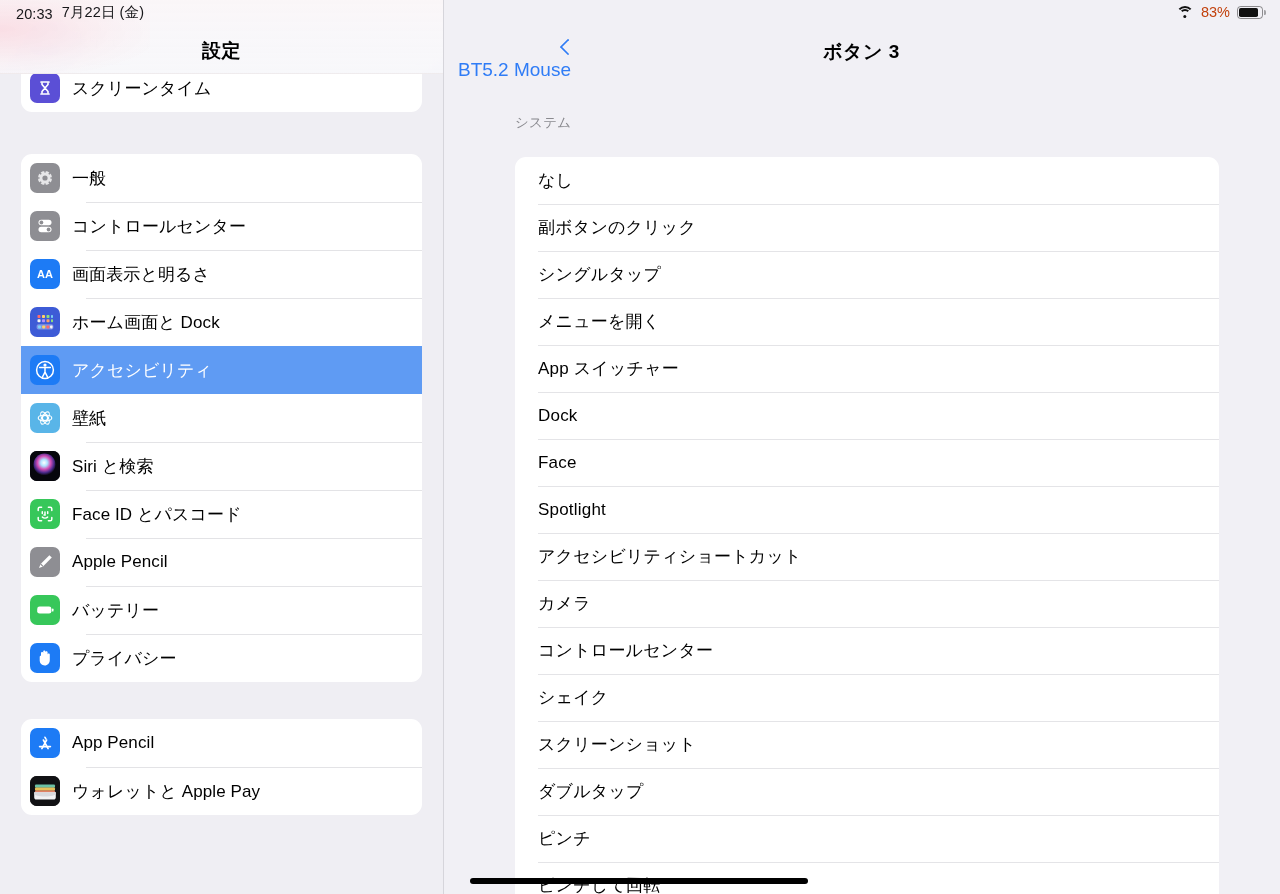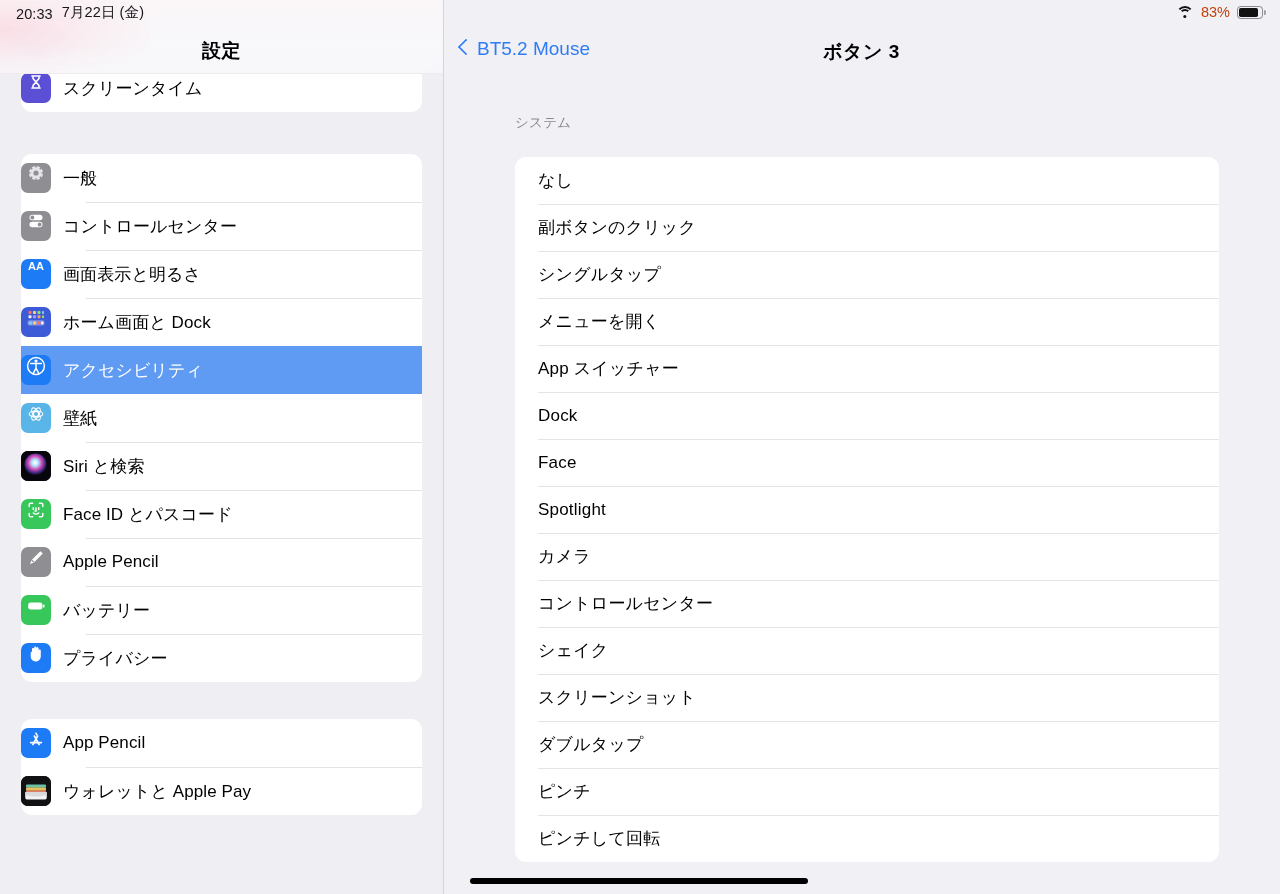--- a/index.html
+++ b/index.html
@@ -64,55 +64,55 @@
   .battery .shell { position: absolute; inset: 0; border: 1.4px solid rgba(0,0,0,0.42); border-radius: 3.6px; }
   .battery .fill { position: absolute; left: 2px; top: 2px; bottom: 2px; width: 18.5px; background: #111; border-radius: 1.8px; }
   .battery .cap { position: absolute; right: -3.2px; top: 4px; width: 2px; height: 5px; background: rgba(0,0,0,0.32); border-radius: 0 1.5px 1.5px 0; }
 
   
   .card {
     background: #ffffff; border-radius: 11px; margin: 0 21px;
     overflow: hidden;
   }
   .s-row {
-    display: flex; align-items: center; height: 48px; padding-left: 0;
+    display: flex; align-items: center; height: 48px; padding-left: 9px;
     position: relative; cursor: default;
   }
   .s-row + .s-row::before {
     content: ""; position: absolute; left: 65px; right: 0; top: 0; height: 1px;
     background: #e3e3e6;
   }
   .s-row.sel { background: #5f9bf3; }
   .s-row.sel::before { background: transparent; }
   .s-row.sel + .s-row::before { background: transparent; }
   .s-label { font-size: 17px; color: #000; letter-spacing: 0.1px; }
   .s-row.sel .s-label { color: #fff; }
   .s-icon {
     width: 30px; height: 30px; border-radius: 7px; margin-right: 12px;
     flex: 0 0 30px; position: relative; overflow: hidden;
-    display: flex; justify-content: center;
+    display: flex; align-items: center; justify-content: center;
   }
   .s-icon svg { display: block; }
 
   .gap { height: 26px; }
 
   
   #detail {
     position: absolute; left: 443px; top: 0; width: 837px; height: 894px;
     background: #f1f0f5; overflow: hidden;
   }
   #detail-sep { position: absolute; left: 443px; top: 0; width: 1px; height: 894px; background: #d6d5db; z-index: 5; }
   #nav-bar {
     position: absolute; left: 0; top: 0; width: 837px; height: 80px;
     z-index: 10;
   }
   #back-btn {
     position: absolute; left: 15px; top: 38px;
-    display: flex; align-items: flex-start; gap: 8px;
-    color: #2f7cf6; font-size: 19px; cursor: pointer;
+    display: flex; align-items: flex-end; gap: 2px;
+    color: #2f7cf6; font-size: 19px; cursor: pointer; flex-direction: column;
   }
   #back-btn .chev {
     width: 11px; height: 19px; position: relative; display: inline-block;
   }
   #back-btn .chev::before {
     content: ""; position: absolute; left: 2px; top: 3px;
     width: 10px; height: 10px; border-left: 2.6px solid #2f7cf6; border-bottom: 2.6px solid #2f7cf6;
     transform: rotate(45deg); border-radius: 1px;
   }
   #nav-title {
@@ -403,20 +403,23 @@
       <div class="d-row">
           <span class="d-label">Dock</span>
         </div>
       <div class="d-row">
           <span class="d-label">Face</span>
         </div>
       <div class="d-row">
           <span class="d-label">Spotlight</span>
         </div>
       <div class="d-row">
+          <span class="d-label">アクセシビリティショートカット</span>
+        </div>
+      <div class="d-row">
           <span class="d-label">カメラ</span>
         </div>
       <div class="d-row">
           <span class="d-label">コントロールセンター</span>
         </div>
       <div class="d-row">
           <span class="d-label">シェイク</span>
         </div>
       <div class="d-row">
           <span class="d-label">スクリーンショット</span>

